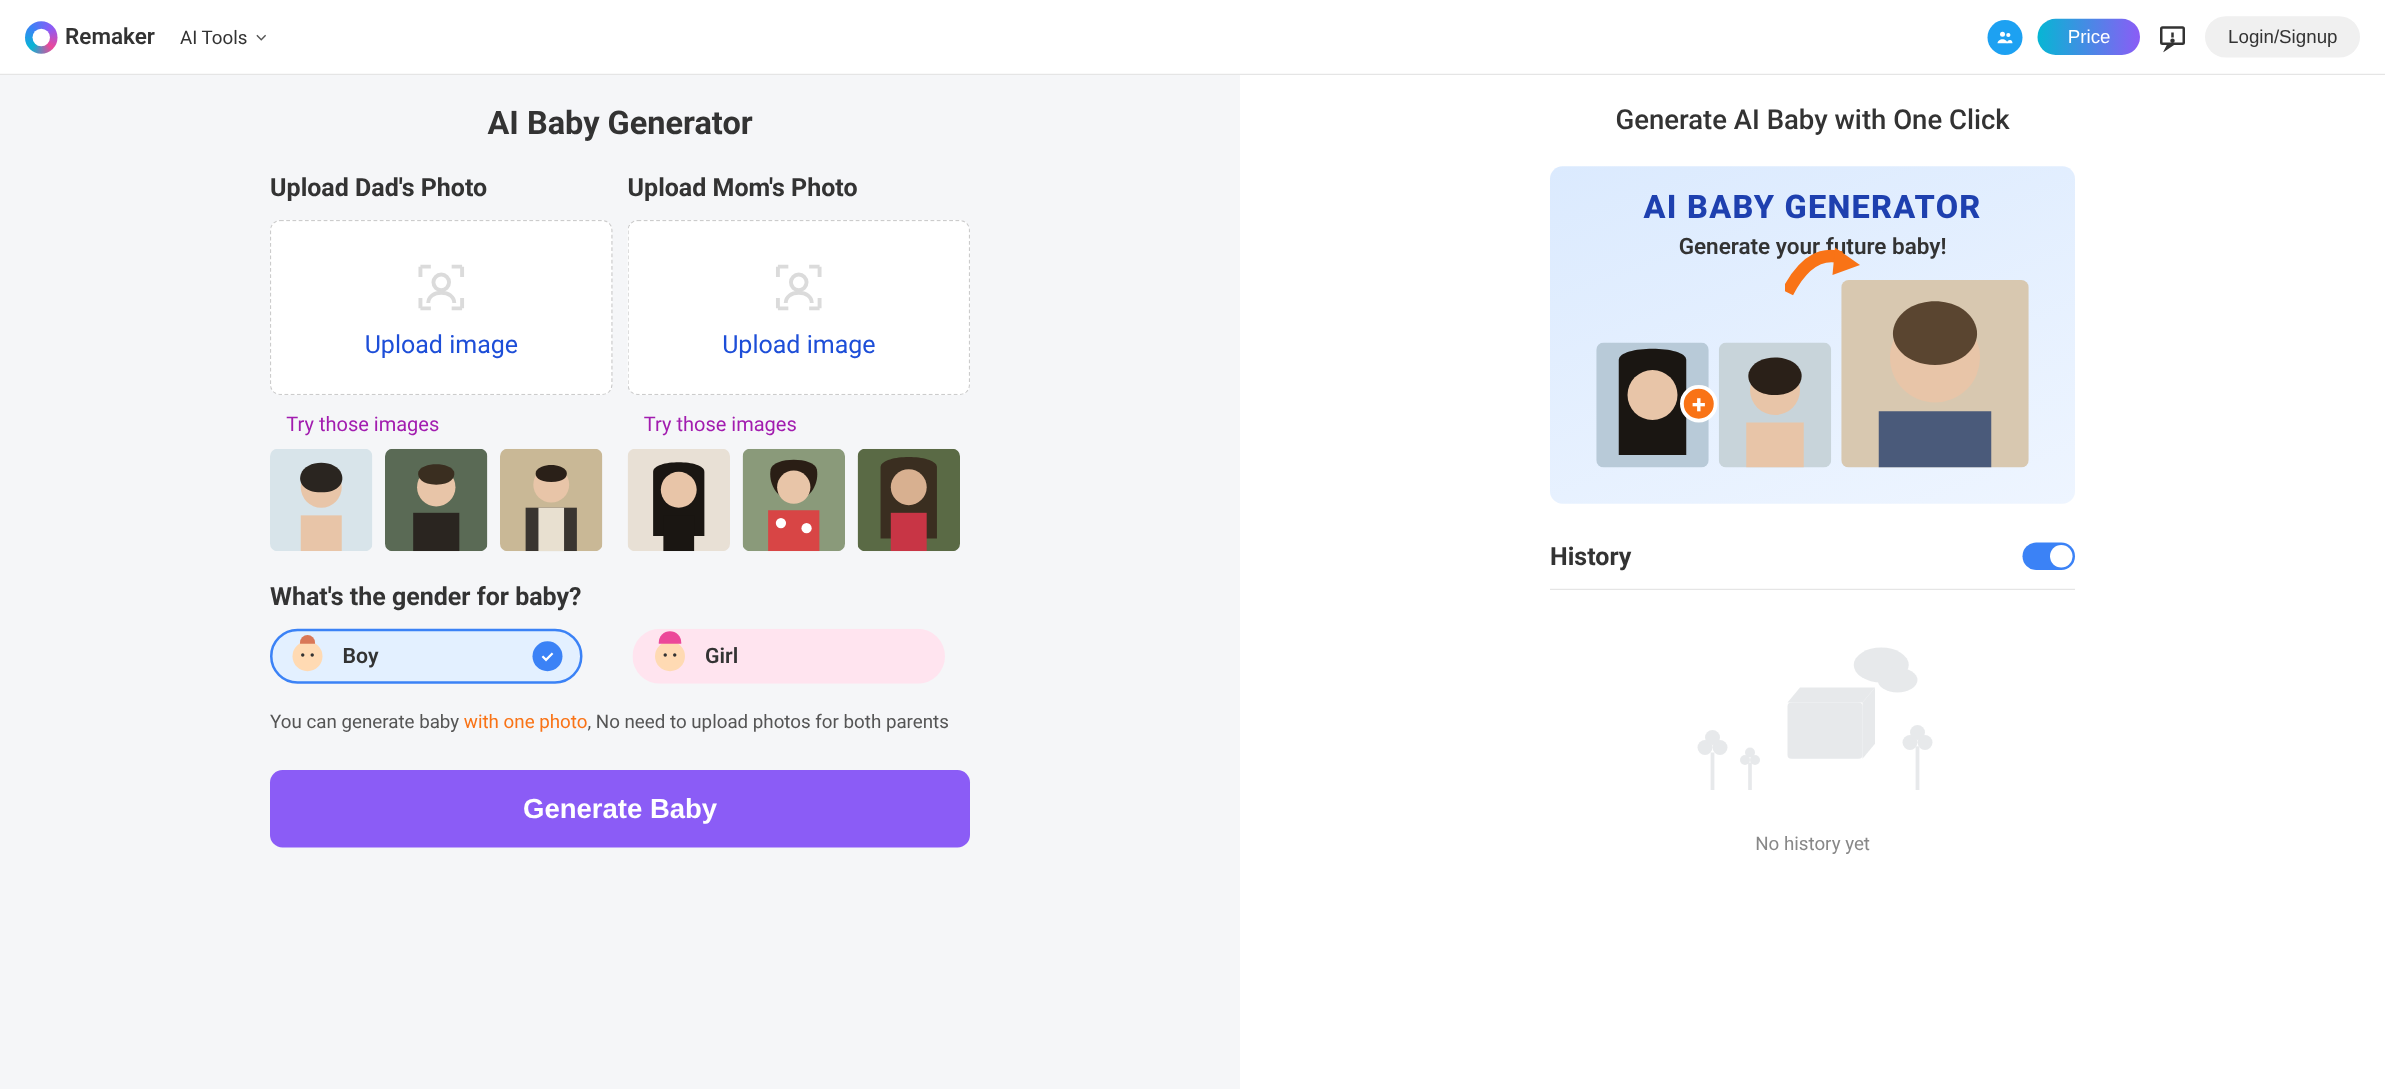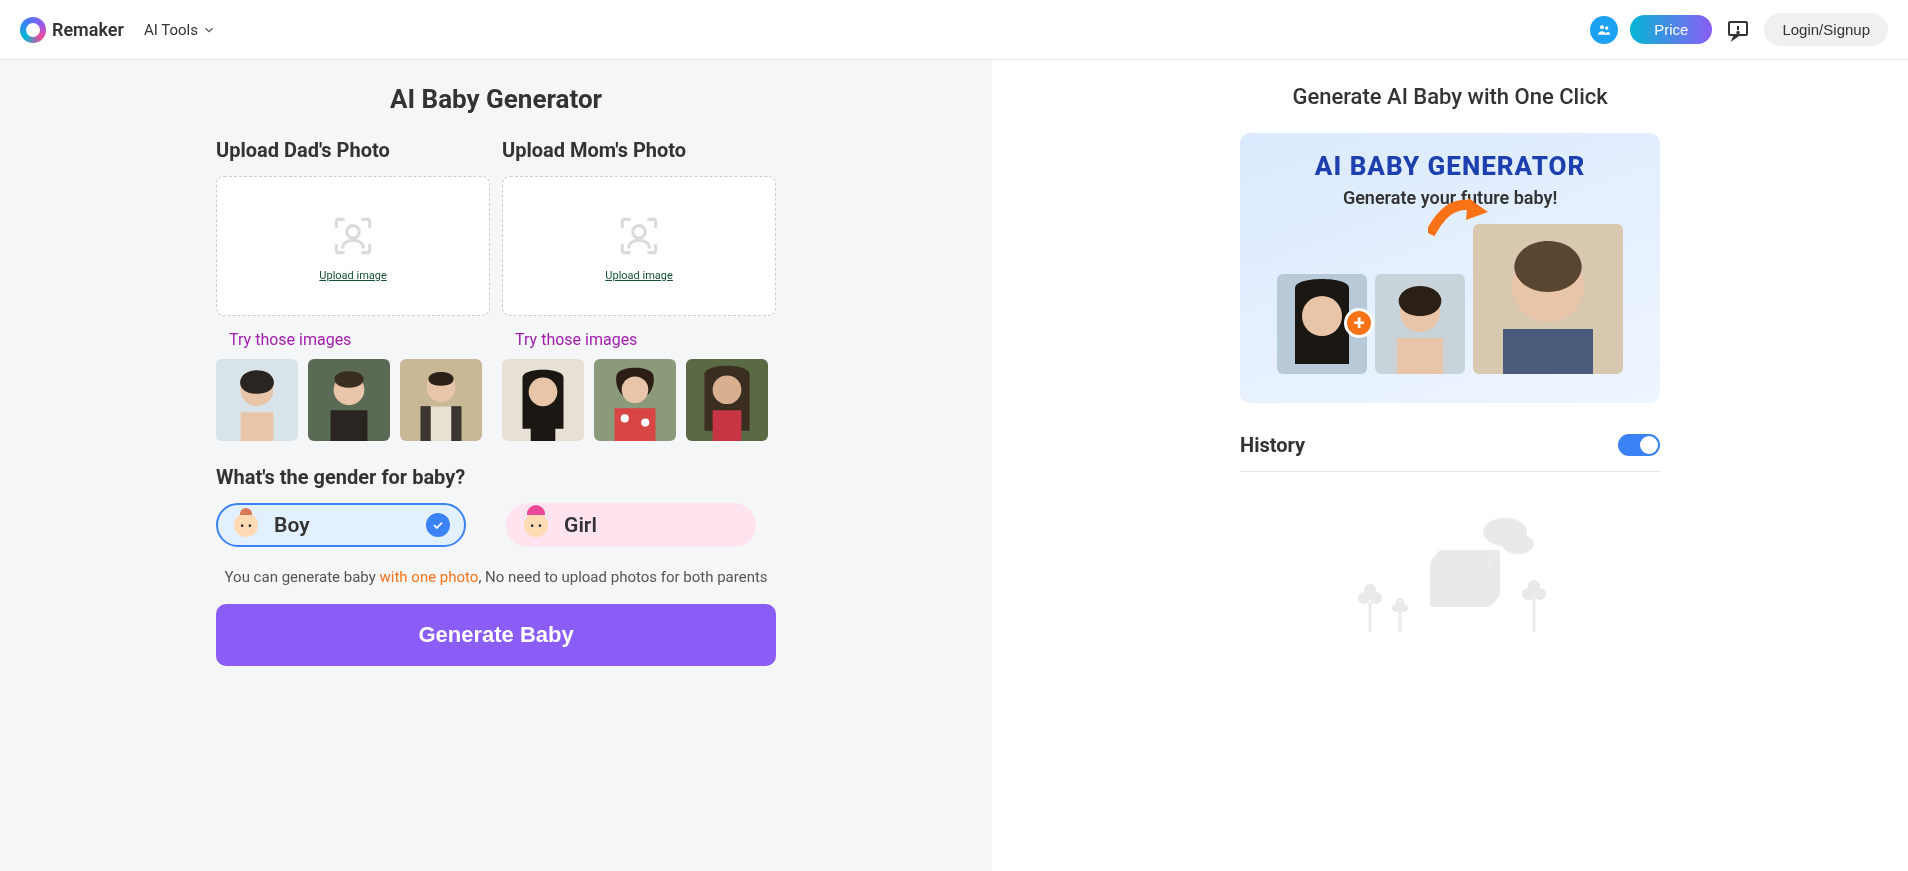--- a/index.html
+++ b/index.html
@@ -27,37 +27,37 @@
   .right-inner { max-width:420px; margin:0 auto; }
 
   .page-title { text-align:center; font-size:26px; font-weight:700; margin-bottom:24px; }
   .right-title { text-align:center; font-size:22px; font-weight:500; margin-bottom:24px; color:#333; }
 
   .upload-row { display:flex; gap:12px; margin-bottom:24px; }
   .upload-col { flex:1; }
   .upload-label { font-size:20px; font-weight:700; margin-bottom:14px; }
   .upload-box { border:1px dashed #ccc; border-radius:8px; height:140px; display:flex; flex-direction:column; align-items:center; justify-content:center; cursor:pointer; background:#fff; }
   .upload-icon { width:50px; height:50px; margin-bottom:8px; opacity:.35; }
-  .upload-text { font-size:11px; color:#14532d;text-decoration:underline; }
+  .upload-text { font-size:20px; color:#1d4ed8; }
   .try-label { font-size:16px; color:#a21caf; margin:14px 13px 10px; }
   .sample-row { display:flex; gap:10px; }
   .sample { width:82px; height:82px; border-radius:6px; cursor:pointer; overflow:hidden; }
 
   .gender-label { font-size:20px; font-weight:700; margin-bottom:14px; }
   .gender-row { display:flex; gap:40px; margin-bottom:20px; }
   .gender-btn { flex:0 0 250px; height:44px; border-radius:22px; display:flex; align-items:center; padding:0 16px; cursor:pointer; border:2px solid transparent; position:relative; }
   .gender-btn.boy { background:#e3f0ff; border-color:#3b82f6; }
   .gender-btn.girl { background:#ffe4ef; }
   .gender-face { width:24px; height:24px; border-radius:50%; background:#ffdab3; display:flex; align-items:center; justify-content:center; font-size:13px; margin-right:16px; position:relative; }
   .gender-face.boy::before { content:""; position:absolute; top:-5px; left:6px; width:12px; height:7px; border-radius:6px 6px 0 0; background:#d97757; }
   .gender-face.girl::before { content:""; position:absolute; top:-8px; left:3px; width:18px; height:10px; border-radius:10px 10px 0 0; background:#ec4899; }
-  .gender-text { font-size:21px; font-weight:600; }
+  .gender-text { font-size:17px; font-weight:600; }
   .check-circle { position:absolute; right:14px; width:24px; height:24px; border-radius:50%; background:#3b82f6; display:flex; align-items:center; justify-content:center; }
 
-  .hint-text { font-size:15px; color:#555; line-height:1.4; margin-bottom:16px;text-align:center; }
+  .hint-text { font-size:15px; color:#555; line-height:1.4; margin-bottom:28px; }
   .hint-highlight { color:#f97316; }
 
   .generate-btn { width:100%; height:62px; border-radius:10px; border:none; background:#8b5cf6; color:#fff; font-size:22px; font-weight:700; cursor:pointer; }
 
   
   .promo { width:100%; height:270px; border-radius:10px; background:linear-gradient(160deg,#dbeafe,#eef5ff); padding:18px; margin-bottom:30px; text-align:center; position:relative; overflow:hidden; }
   .promo-title { font-size:26px; font-weight:800; color:#1e40af; letter-spacing:1px; }
   .promo-sub { font-size:18px; font-weight:600; color:#333; margin-top:6px; margin-bottom:16px; }
   .promo-imgs { display:flex; align-items:flex-end; justify-content:center; gap:8px; position:relative; }
   .promo-face { border-radius:6px; }
@@ -286,17 +286,18 @@
             <line x1="194" y1="130" x2="194" y2="95" stroke="#d0d4d8" stroke-width="3"></line>
             <circle cx="188" cy="92" r="6"></circle>
               <circle cx="200" cy="92" r="6"></circle>
               <circle cx="194" cy="84" r="6"></circle>
             <line x1="60" y1="130" x2="60" y2="108" stroke="#d0d4d8" stroke-width="3"></line>
             <circle cx="56" cy="106" r="4"></circle>
               <circle cx="64" cy="106" r="4"></circle>
               <circle cx="60" cy="100" r="4"></circle>
           </g>
         </svg>
+        <div class="empty-text">No history yet</div>
       </div>
     </div>
   </div>
 
 </div>
 
 </body></html>

